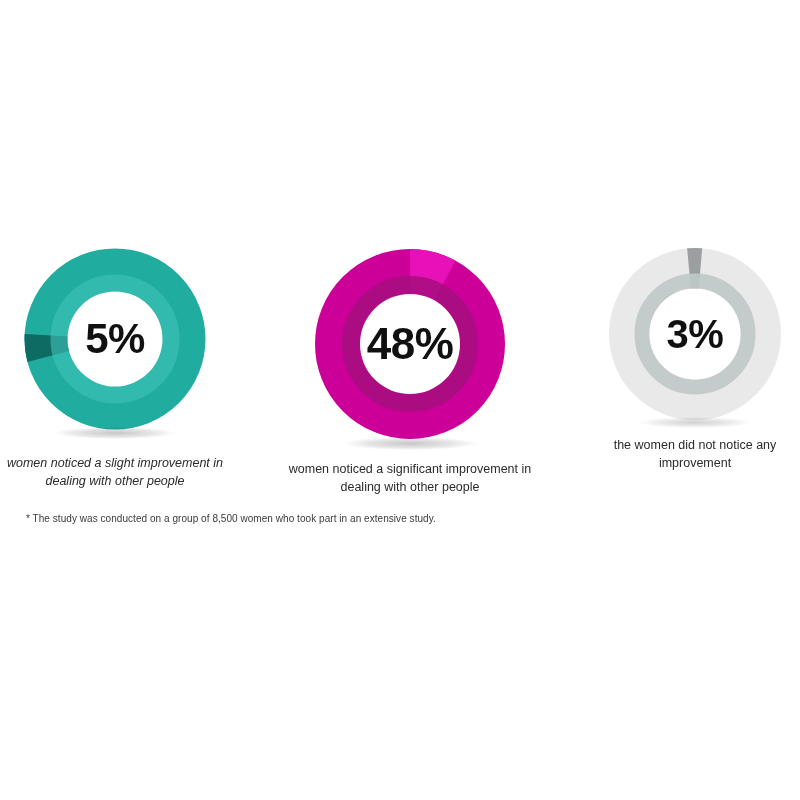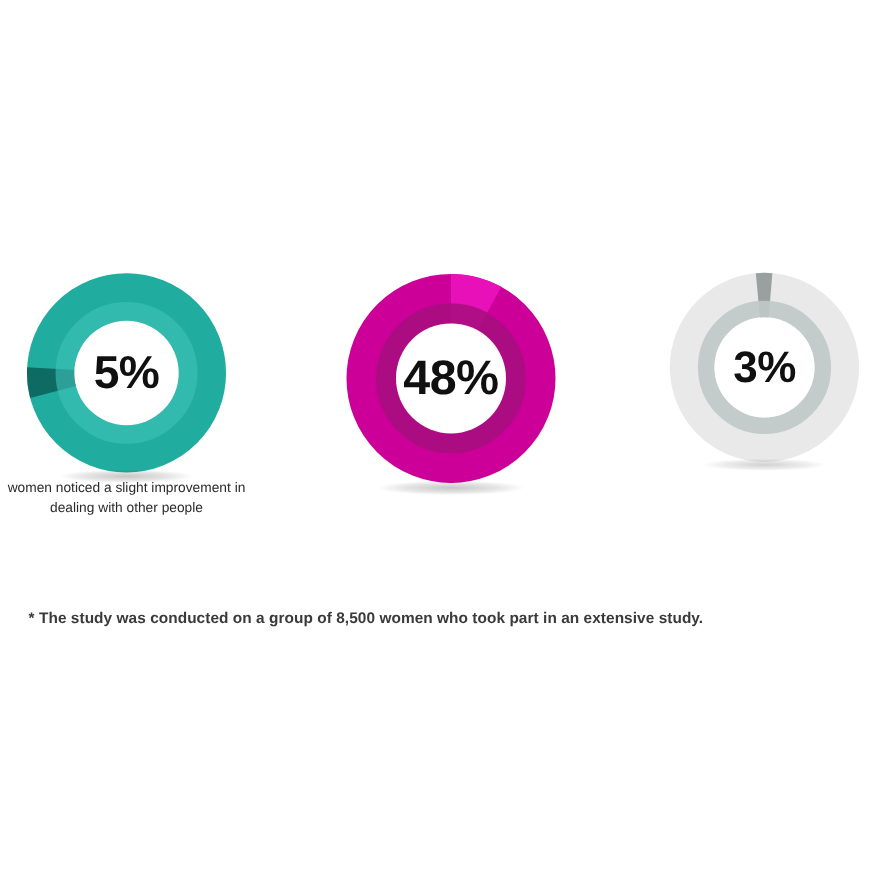--- a/index.html
+++ b/index.html
@@ -80,34 +80,34 @@
   }
 
   
   .caption {
     text-align: center;
     color: #2b2b2b;
     font-size: 12.5px;
     line-height: 1.45;
     font-weight: 400;
   }
-  .cap-a { width: 228px; margin-top: 4px; }
+  .cap-a { width: 228px; margin-top: 24px; font-style: italic; }
   .cap-b { width: 262px; margin-top: 20px; }
   .cap-c { width: 205px; margin-top: 16px; }
 
   
   .footnote {
     position: absolute;
     left: 26px;
-    top: 552px;
+    top: 512px;
     width: 620px;
-    font-size: 14px;
+    font-size: 10px;
     line-height: 1.4;
     color: #3a3a3a;
-    font-weight: 700;
+    font-weight: 400;
     letter-spacing: 0.05px;
   }
 </style>
 </head>
 <body>
 
 <div class="infographic">
 
   <div class="donut-row">
 
@@ -143,39 +143,41 @@
           <circle cx="96" cy="96" r="72" fill="none" stroke="#E810B8" stroke-width="46" stroke-dasharray="36.2 416.2" stroke-dashoffset="0" transform="rotate(-90 96 96)"></circle>
 
           <circle cx="96" cy="96" r="59" fill="none" stroke="#A60E7E" stroke-width="18" opacity="0.85"></circle>
 
           <circle cx="96" cy="96" r="50" fill="#ffffff"></circle>
         </svg>
         <div class="center-label" style="font-size:44px;">
           <span>48%</span>
         </div>
       </div>
+      <div class="caption cap-b">women noticed a significant improvement in dealing with other people</div>
     </div>
 
     <div class="panel panel-c">
       <div class="donut-wrap" style="width:172px;height:172px;">
         <div class="donut-shadow" style="width:112px;height:11px;bottom:-8px;
                     background:radial-gradient(ellipse at center, rgba(0,0,0,0.18) 0%, rgba(0,0,0,0.08) 45%, rgba(0,0,0,0) 72%);"></div>
         <svg width="172" height="172" viewBox="0 0 172 172">
 
           <circle cx="86" cy="86" r="65" fill="none" stroke="#E9E9E9" stroke-width="42"></circle>
 
           <circle cx="86" cy="86" r="65" fill="none" stroke="#9AA0A0" stroke-width="42" stroke-dasharray="12.3 396.2" stroke-dashoffset="6.8" transform="rotate(-90 86 86)"></circle>
 
           <circle cx="86" cy="86" r="53" fill="none" stroke="#BFC9C7" stroke-width="15" opacity="0.9"></circle>
 
           <circle cx="86" cy="86" r="45.5" fill="#ffffff"></circle>
         </svg>
         <div class="center-label" style="font-size:40px;">
           <span>3%</span>
         </div>
       </div>
+      <div class="caption cap-c">the women did not notice any improvement</div>
     </div>
 
   </div>
 
   <div class="footnote">* The study was conducted on a group of 8,500 women who took part in an extensive study.</div>
 
 </div>
 
 </body></html>

